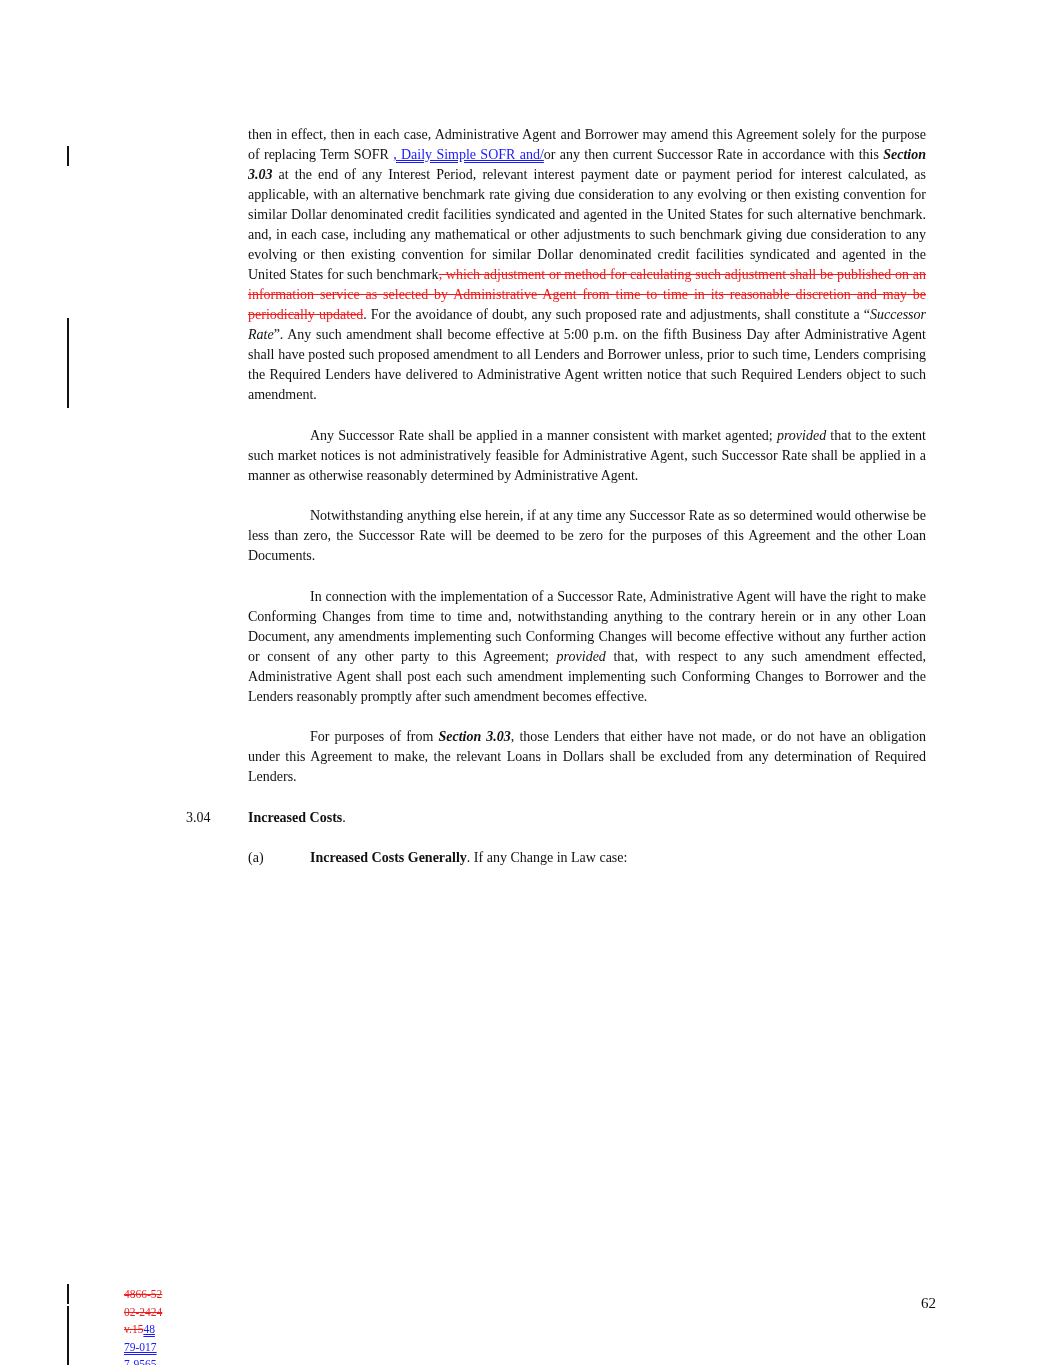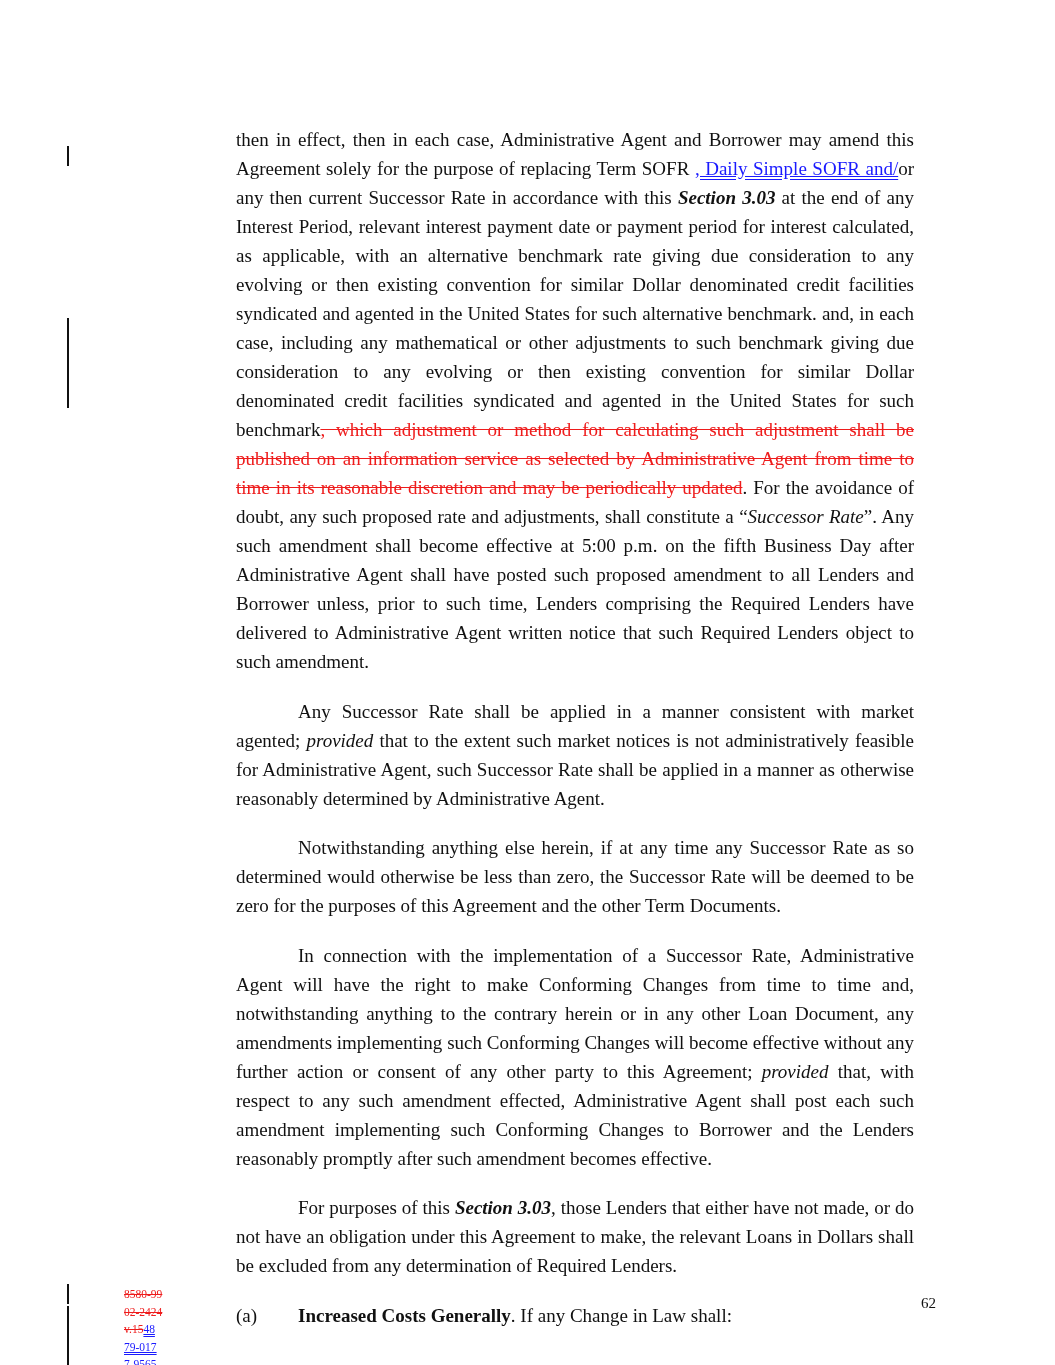--- a/index.html
+++ b/index.html
@@ -1,20 +1,20 @@
 <!DOCTYPE html>
 <html><head>
 <meta charset="utf-8">
 <style>
   html, body { margin: 0; padding: 0; background: #ffffff; }
   body { width: 1055px; height: 1365px; position: relative; overflow: hidden;
          font-family: "Liberation Serif", serif; color: #111; }
   .page { position: absolute; left: 0; top: 0; width: 1055px; height: 1365px; }
-  .body-text { position: absolute; left: 236px; width: 678px; top: 125px;
-               font-size: 19px; line-height: 29px; text-align: justify; }
+  .body-text { position: absolute; left: 248px; width: 678px; top: 125px;
+               font-size: 14px; line-height: 20px; text-align: justify; }
   .body-text p { margin: 0 0 20.5px 0; }
   .indent { text-indent: 62px; }
   .ins { color: #1a1aff; text-decoration: underline; text-decoration-style: double; text-decoration-color: #1a1aff; }
   .del { color: #ee1c1c; text-decoration: line-through; }
   .bi { font-weight: bold; font-style: italic; }
   .it { font-style: italic; }
   .b { font-weight: bold; }
   .heading { position: relative; }
   .secnum { position: absolute; left: -62px; }
   .item-a-label { display: inline-block; width: 62px; }
@@ -34,35 +34,36 @@
   <div class="changebar" style="top:1284px;height:20px;"></div>
   <div class="changebar" style="top:1306px;height:59px;"></div>
 
   <div class="body-text">
 
     <p><span>then in effect, then in each case, Administrative Agent and Borrower may amend this Agreement solely for the purpose of replacing Term SOFR </span><span class="ins">, Daily Simple SOFR and/</span><span>or any then current Successor Rate in accordance with this </span><span class="bi">Section 3.03</span><span> at the end of any Interest Period, relevant interest payment date or payment period for interest calculated, as applicable, with an alternative benchmark rate giving due consideration to any evolving or then existing convention for similar Dollar denominated credit facilities syndicated and agented in the United States for such alternative benchmark. and, in each case, including any mathematical or other adjustments to such benchmark giving due consideration to any evolving or then existing convention for similar Dollar denominated credit facilities syndicated and agented in the United States for such benchmark</span><span class="del">, which adjustment or method for calculating such adjustment shall be published on an information service as selected by Administrative Agent from time to time in its reasonable discretion and may be periodically updated</span><span>. For the avoidance of doubt, any such proposed rate and adjustments, shall constitute a “</span><span class="it">Successor Rate</span><span>”. Any such amendment shall become effective at 5:00 p.m. on the fifth Business Day after Administrative Agent shall have posted such proposed amendment to all Lenders and Borrower unless, prior to such time, Lenders comprising the Required Lenders have delivered to Administrative Agent written notice that such Required Lenders object to such amendment.</span></p>
 
 
     <p class="indent"><span>Any Successor Rate shall be applied in a manner consistent with market agented; </span><span class="it">provided</span><span> that to the extent such market notices is not administratively feasible for Administrative Agent, such Successor Rate shall be applied in a manner as otherwise reasonably determined by Administrative Agent.</span></p>
 
-    <p class="indent">Notwithstanding anything else herein, if at any time any Successor Rate as so determined would otherwise be less than zero, the Successor Rate will be deemed to be zero for the purposes of this Agreement and the other Term Documents.</p>
+    <p class="indent">Notwithstanding anything else herein, if at any time any Successor Rate as so determined would otherwise be less than zero, the Successor Rate will be deemed to be zero for the purposes of this Agreement and the other Loan Documents.</p>
 
     <p class="indent"><span>In connection with the implementation of a Successor Rate, Administrative Agent will have the right to make Conforming Changes from time to time and, notwithstanding anything to the contrary herein or in any other Loan Document, any amendments implementing such Conforming Changes will become effective without any further action or consent of any other party to this Agreement; </span><span class="it">provided</span><span> that, with respect to any such amendment effected, Administrative Agent shall post each such amendment implementing such Conforming Changes to Borrower and the Lenders reasonably promptly after such amendment becomes effective.</span></p>
 
-    <p class="indent"><span>For purposes of this </span><span class="bi">Section 3.03</span><span>, those Lenders that either have not made, or do not have an obligation under this Agreement to make, the relevant Loans in Dollars shall be excluded from any determination of Required Lenders.</span></p>
+    <p class="indent"><span>For purposes of from </span><span class="bi">Section 3.03</span><span>, those Lenders that either have not made, or do not have an obligation under this Agreement to make, the relevant Loans in Dollars shall be excluded from any determination of Required Lenders.</span></p>
 
+    <p class="heading"><span class="secnum">3.04</span><span class="b">Increased Costs</span><span>.</span></p>
 
-    <p><span class="item-a-label">(a)</span><span class="b">Increased Costs Generally</span><span>. If any Change in Law shall:</span></p>
+    <p><span class="item-a-label">(a)</span><span class="b">Increased Costs Generally</span><span>. If any Change in Law case:</span></p>
 
 
   </div>
 
   <div class="page-num">62</div>
 
   <div class="footer-id">
-    <div class="del">8580-99</div>
+    <div class="del">4866-52</div>
     <div class="del">02-2424</div>
     <div><span class="del">v.15</span><span class="ins">48</span></div>
     <div class="ins">79-017</div>
     <div class="ins">7-9565</div>
   </div>
 
 </div>
 
 </body></html>

